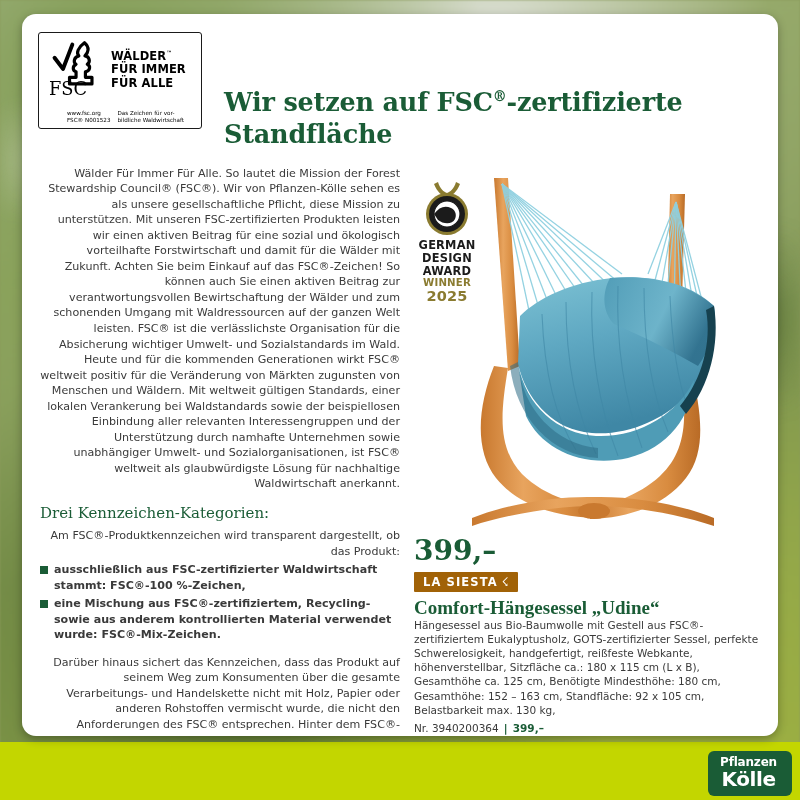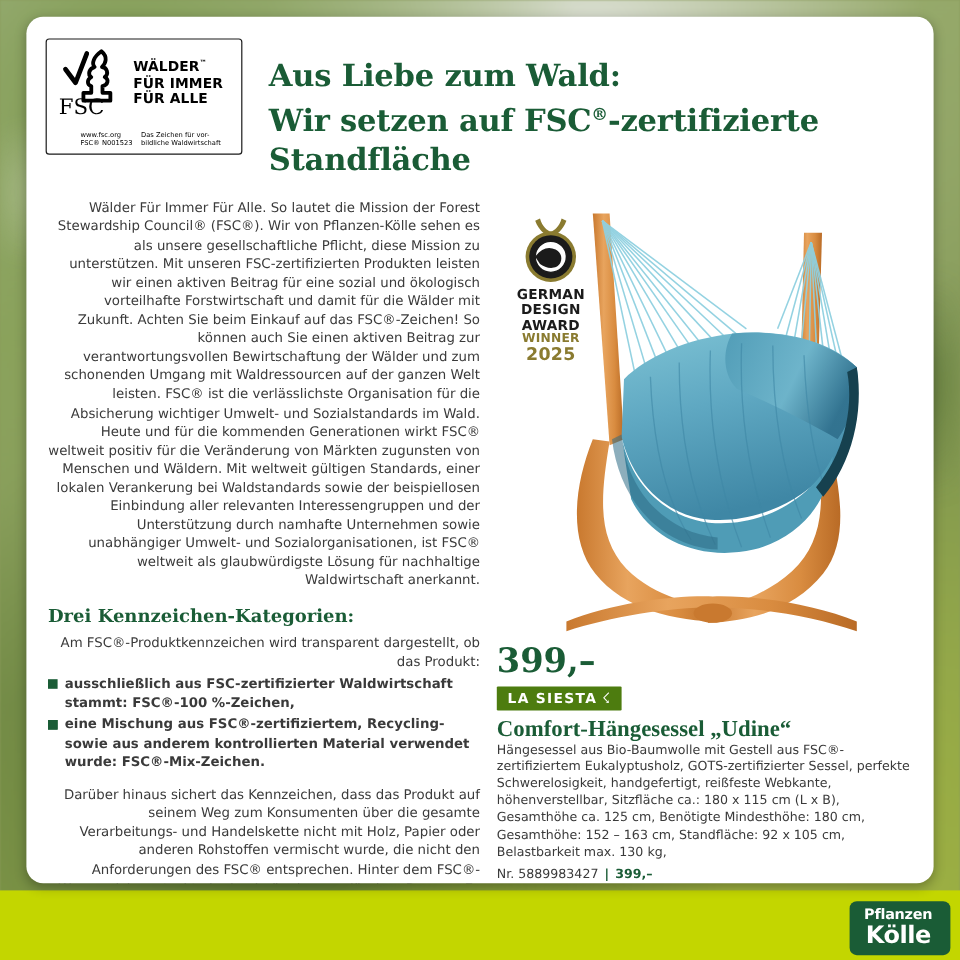--- a/index.html
+++ b/index.html
@@ -131,21 +131,21 @@
     font-size: 11.1px;
     line-height: 15.55px;
     color: #3a3a3a;
     font-family: "DejaVu Sans", sans-serif;
   }
   #col-left p { margin-bottom: 12px; text-align: right; }
 
   h2.section-title {
     color: #1a5c36;
     font-family: "DejaVu Serif", serif;
-    font-weight: bold;
+    font-weight: normal;
     font-size: 15px;
     line-height: 19px;
     margin-bottom: 5px;
   }
 
   ul.kennz {
     list-style: none;
     margin: 0 0 12px 0;
     font-weight: bold;
   }
@@ -176,21 +176,20 @@
   }
 
   
   #gda-badge {
     position: absolute;
     left: 0px;
     top: 14px;
     width: 66px;
     text-align: center;
     z-index: 4;
-    margin-left: 12px;
   }
   #gda-badge .gda-seal { width: 52px; height: 58px; margin: 0 auto; display: block; }
   #gda-badge .gda-lines {
     font-family: "DejaVu Sans", sans-serif;
     font-weight: bold;
     font-size: 11.4px;
     line-height: 12.3px;
     color: #1b1b1b;
     letter-spacing: 0.2px;
     margin-top: 1px;
@@ -214,21 +213,21 @@
     font-family: "DejaVu Serif", serif;
     font-weight: bold;
     font-size: 28px;
     line-height: 30px;
     margin-top: 2px;
   }
 
   #brand-logo {
     display: inline-block;
     margin-top: 6px;
-    background: #4d7c0f;
+    background: #a16207;
     color: #ffffff;
     padding: 3px 8px 3px 9px;
     font-family: "DejaVu Sans", sans-serif;
     font-weight: bold;
     font-size: 11.5px;
     letter-spacing: 1.1px;
     border-radius: 1px;
   }
   #brand-logo .hammock-glyph { margin-left: 4px; font-size: 12px; }
 
@@ -303,21 +302,21 @@
           <div>FSC® N001523</div>
         </div>
         <div>
           <div>Das Zeichen für vor-</div>
           <div>bildliche Waldwirtschaft</div>
         </div>
       </div>
     </div>
 
     <div id="headline">
-      <span>Aus Liebe zum Wald:</span><br>
+      <br>
       <span>Wir setzen auf FSC</span><span class="reg">®</span><span>-zertifizierte</span><br>
       <span>Standfläche</span>
     </div>
   </div>
 
   <div id="body-cols">
 
     <div id="col-left">
       <p>Wälder Für Immer Für Alle. So lautet die Mission der Forest Stewardship Council® (FSC®). Wir von Pflanzen-Kölle sehen es als unsere gesellschaftliche Pflicht, diese Mission zu unterstützen. Mit unseren FSC-zertifizierten Produkten leisten wir einen aktiven Beitrag für eine sozial und ökologisch vorteilhafte Forstwirtschaft und damit für die Wälder mit Zukunft. Achten Sie beim Einkauf auf das FSC®-Zeichen! So können auch Sie einen aktiven Beitrag zur verantwortungsvollen Bewirtschaftung der Wälder und zum schonenden Umgang mit Waldressourcen auf der ganzen Welt leisten. FSC® ist die verlässlichste Organisation für die Absicherung wichtiger Umwelt- und Sozialstandards im Wald. Heute und für die kommenden Generationen wirkt FSC® weltweit positiv für die Veränderung von Märkten zugunsten von Menschen und Wäldern. Mit weltweit gültigen Standards, einer lokalen Verankerung bei Waldstandards sowie der beispiellosen Einbindung aller relevanten Interessengruppen und der Unterstützung durch namhafte Unternehmen sowie unabhängiger Umwelt- und Sozialorganisationen, ist FSC® weltweit als glaubwürdigste Lösung für nachhaltige Waldwirtschaft anerkannt.</p>
 
@@ -441,21 +440,21 @@
 
       <div id="price">399,–</div>
 
       <div id="brand-logo">
         <span>LA SIESTA</span><span class="hammock-glyph">☇</span>
       </div>
 
       <div id="product-name">Comfort-Hängesessel „Udine“</div>
       <div id="product-desc">Hängesessel aus Bio-Baumwolle mit Gestell aus FSC®-zertifiziertem Eukalyptusholz, GOTS-zertifizierter Sessel, perfekte Schwerelosigkeit, handgefertigt, reißfeste Webkante, höhenverstellbar, Sitzfläche ca.: 180 x 115 cm (L x B), Gesamthöhe ca. 125 cm, Benötigte Mindesthöhe: 180 cm, Gesamthöhe: 152 – 163 cm, Standfläche: 92 x 105 cm, Belastbarkeit max. 130 kg,</div>
       <div id="product-sku" class="">
-        <span style="font-size:10.5px;color:#3a3a3a">Nr. 5889983427</span>
+        <span style="font-size:10.5px;color:#3a3a3a">Nr. 3940200364</span>
         <span class="sep" style="font-size:10.5px">|</span>
         <span class="pr" style="font-size:10.5px">399,–</span>
       </div>
     </div>
   </div>
 </div>
 
 <div id="pk-logo">
   <div class="pk1">Pflanzen</div>
   <div class="pk2">Kölle</div>

